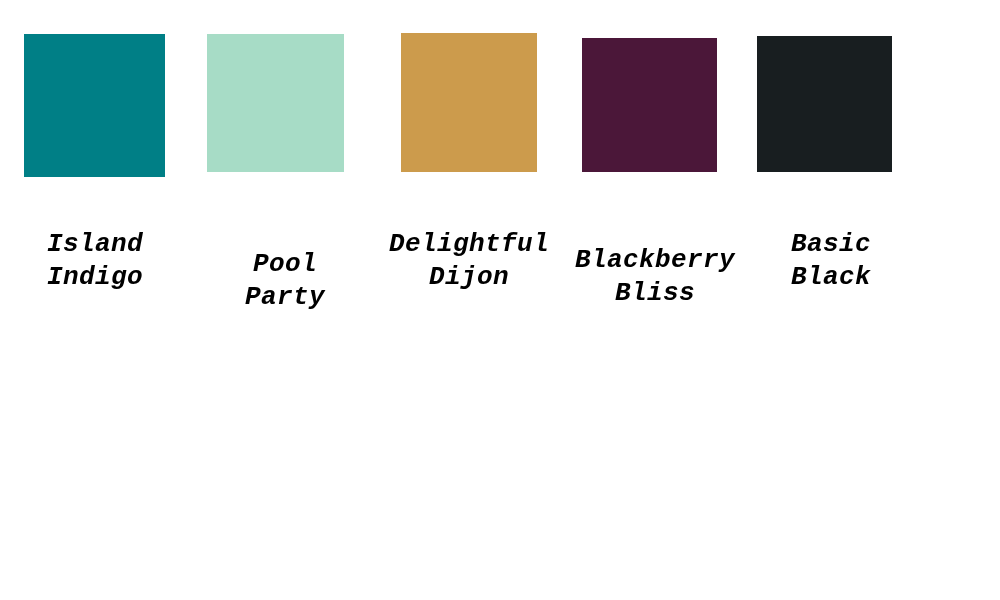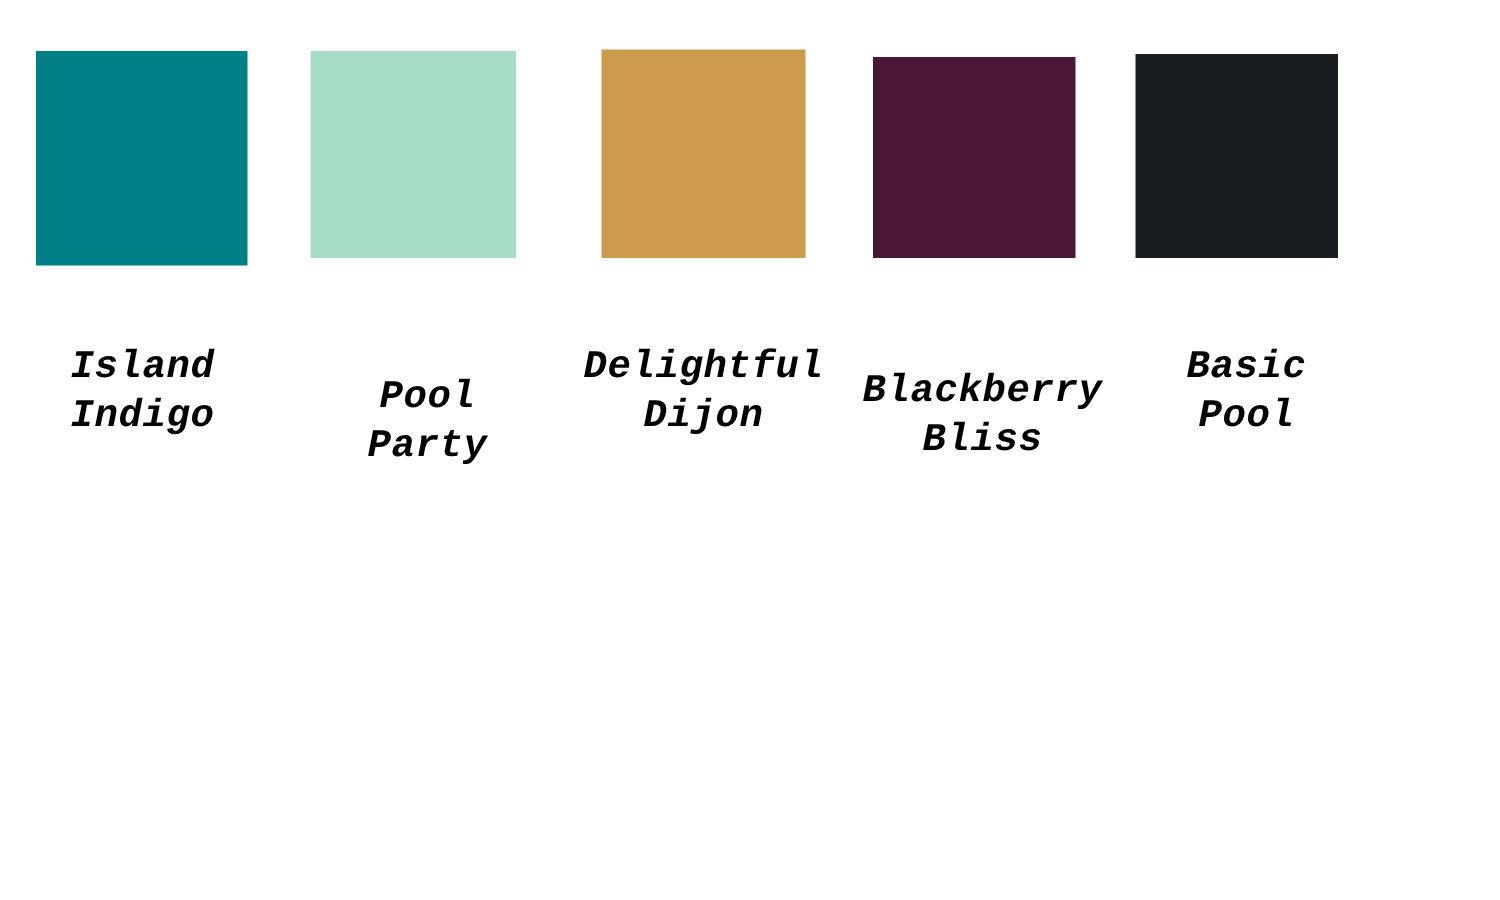--- a/index.html
+++ b/index.html
@@ -69,16 +69,16 @@
 
   <div class="swatch-group">
     <div class="color-chip" style="left: 582px; top: 38px; width: 135px; height: 134px; background-color: rgb(75, 23, 57);"></div>
     <div class="color-name" style="left: 574px; top: 244px; width: 162px;">Blackberry
 Bliss</div>
   </div>
 
   <div class="swatch-group">
     <div class="color-chip" style="left: 757px; top: 36px; width: 135px; height: 136px; background-color: rgb(24, 30, 32);"></div>
     <div class="color-name" style="left: 750px; top: 228px; width: 162px;">Basic
-Pool</div>
+Black</div>
   </div>
 
 </div>
 
 </body></html>

